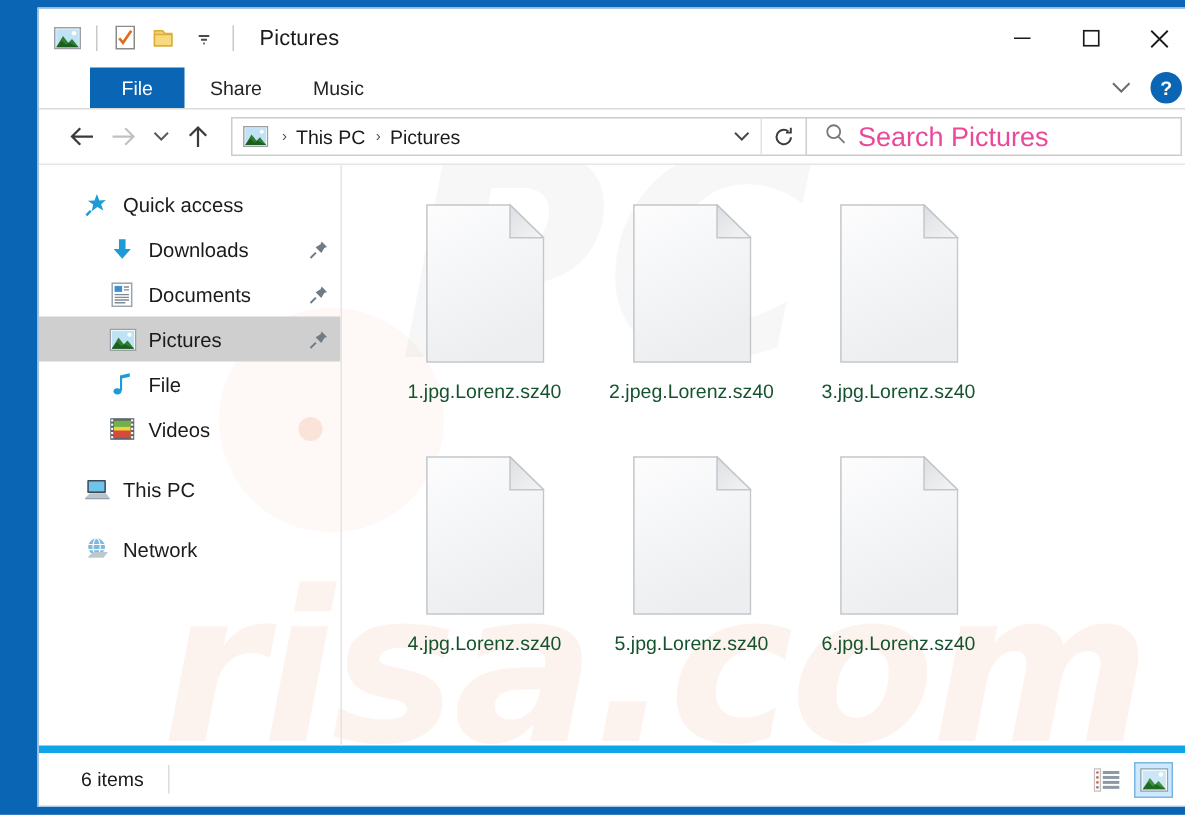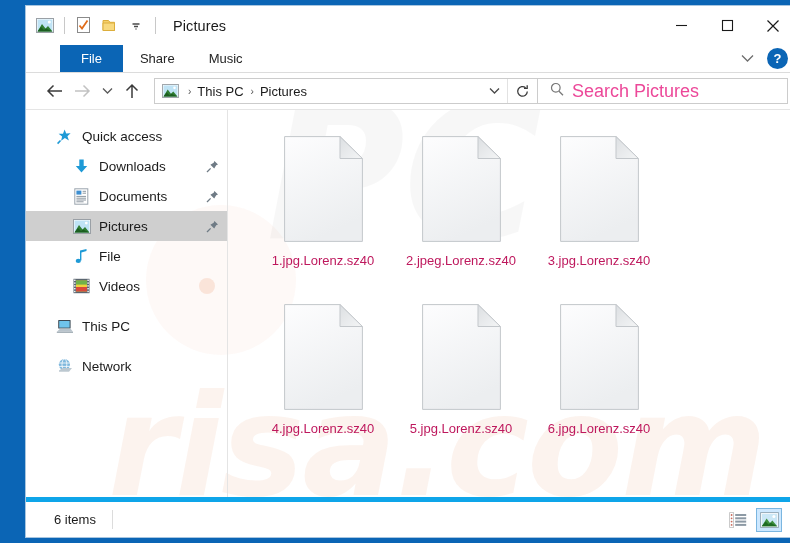--- a/index.html
+++ b/index.html
@@ -297,21 +297,21 @@
     cursor: default;
     padding-top: 4px;
   }
   .fileicon-wrap {
     width: 96px; height: 116px;
     display: flex; align-items: center; justify-content: center;
   }
   .filename {
     margin-top: 6px;
     font-size: 13px;
-    color: #be185d;
+    color: #14532d;
     text-align: center;
     line-height: 16px;
     width: 134px;
     word-break: break-all;
   }
 
   
   .statusbar {
     height: 40px;
     flex: none;

